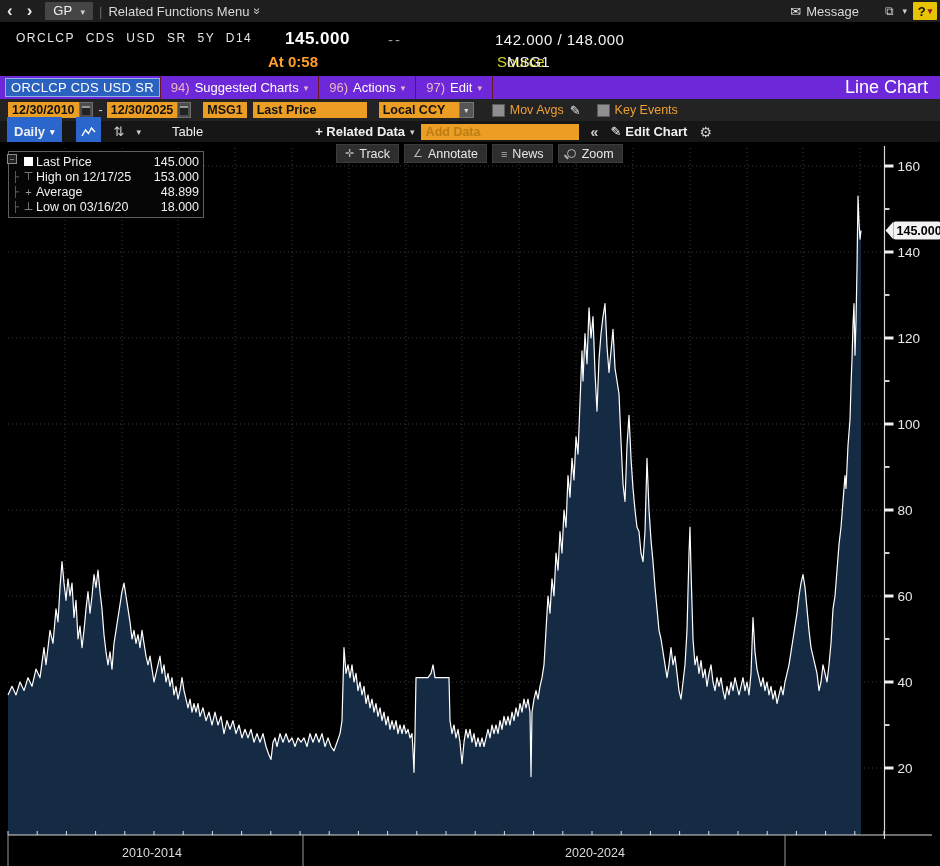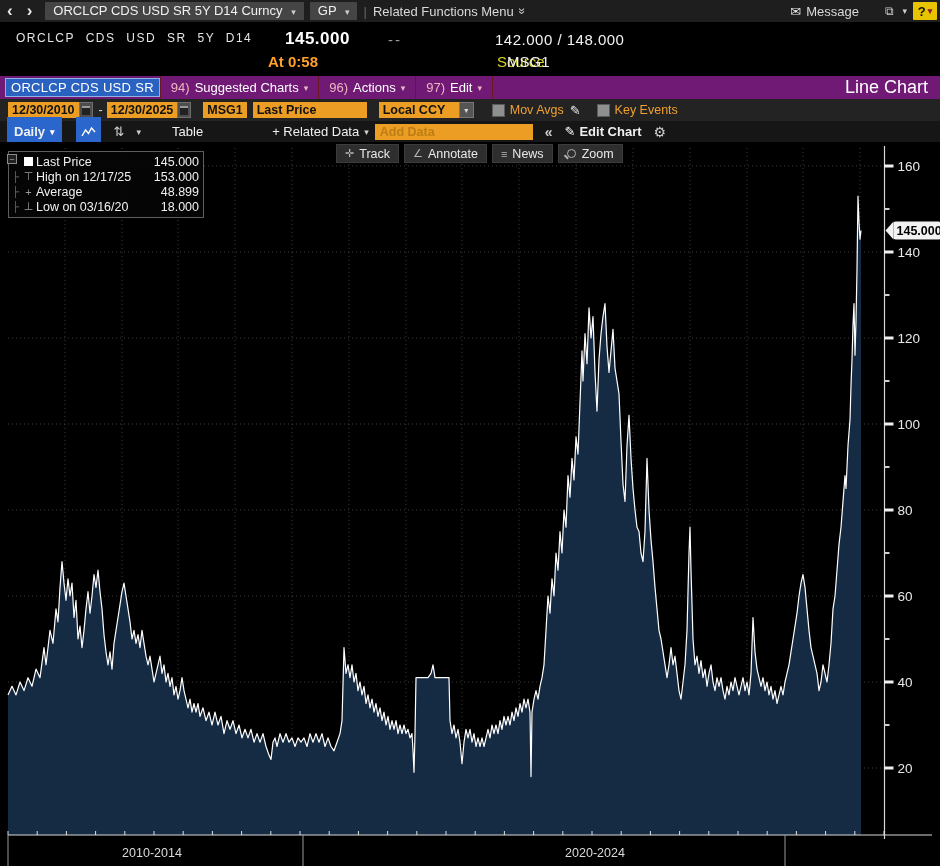--- a/index.html
+++ b/index.html
@@ -21,21 +21,21 @@
   #quote span{position:absolute;white-space:nowrap;}
   .sec-name{left:16px;top:9px;font-size:12px;letter-spacing:1.5px;word-spacing:6px;color:#e5e5e5;}
   .last-px{left:285px;top:7px;font-size:17px;font-weight:bold;letter-spacing:.5px;}
   .chg{left:388px;top:9px;color:#9a9a9a;font-size:15px;letter-spacing:2px;}
   .bidask{left:495px;top:9px;font-size:15px;letter-spacing:.5px;color:#f2f2f2;}
   .attime{left:268px;top:31px;color:#ffa028;font-size:15px;font-weight:bold;}
   .src{left:497px;top:31px;font-size:15px;}
   .src .s1{color:#d6d61f;}
   .src .s2{color:#f2f2f2;margin-left:10px;}
   
-  #menubar{height:23px;background:#701a75;display:flex;align-items:center;color:#fff;font-size:13px;}
+  #menubar{height:23px;background:#6d28d9;display:flex;align-items:center;color:#fff;font-size:13px;}
   .secchip{background:#2a62c2;border:1px solid #8fb1e4;height:17px;line-height:17px;padding:0 5px;margin-left:5px;color:#fff;white-space:nowrap;letter-spacing:.3px;}
   .mitem{padding:0 10px;border-right:1px solid #6d1522;height:100%;display:flex;align-items:center;cursor:pointer;white-space:nowrap;}
   .mitem:first-of-type{border-left:1px solid #6d1522;margin-left:0;}
   .mnum{color:#eeb7c0;margin-right:5px;}
   .mitem .carat{color:#e6b8c0;}
   #menubar .right{margin-left:auto;padding-right:12px;font-size:18px;}
   
   #settings{height:22px;background:#232323;display:flex;align-items:center;font-size:12.5px;padding-left:8px;}
   .ofield{background:#eb9e23;color:#111;height:16px;line-height:16px;padding:0 4px;font-weight:bold;white-space:nowrap;}
   .calbtn{width:14px;height:16px;background:#4d4d4d;border:1px solid #6e6e6e;box-sizing:border-box;margin-right:6px;display:inline-block;position:relative;}
@@ -69,24 +69,20 @@
   .tkico{color:#b5b5b5;margin-right:5px;font-size:11px;}
   .mag{width:7px;height:7px;border:1.5px solid #b5b5b5;border-radius:50%;position:relative;display:inline-block;margin-right:6px;}
   .mag::after{content:"";position:absolute;left:-4px;top:6px;width:5px;height:1.5px;background:#b5b5b5;transform:rotate(45deg);}
 </style>
 </head>
 <body>
 
 <div id="topbar" class="row">
   <span class="navarrow">‹</span>
   <span class="navarrow">›</span>
-  <div class="tbseg">
-    <span>ORCLCP CDS USD SR 5Y D14 Curncy</span>
-    <span class="carat">▾</span>
-  </div>
   <div class="tbseg">
     <span>GP</span>
     <span class="carat">▾</span>
   </div>
   <span class="tbsep">|</span>
   <div style="display:flex;align-items:center;">
     <span>Related Functions Menu</span>
     <span class="carat" style="transform:rotate(90deg);font-size:12px;">»</span>
   </div>
   <div class="right">
@@ -163,21 +159,21 @@
   </div>
   <div class="bluechip" style="padding:0 5px;">
     <svg width="15" height="12" viewBox="0 0 15 12">
       <polyline points="1,10 4.5,4 7.5,7.5 10.5,2 14,6" fill="none" stroke="#fff" stroke-width="1.4"></polyline>
     </svg>
   </div>
   <span class="iconbtn">⇅</span>
   <span class="iconbtn" style="font-size:9px;">▾</span>
   <span class="pbtn" style="margin-left:14px;font-weight:normal;">Table</span>
   <div style="margin-left:58px;display:flex;align-items:center;cursor:pointer;">
-    <span style="font-weight:normal;">+ Related Data</span>
+    <span style="font-weight:bold;margin-left:43px;">+ Related Data</span>
     <span class="carat">▾</span>
   </div>
   <input class="addinput" placeholder="Add Data" style="">
   <span class="iconbtn" style="font-size:14px;font-weight:bold;">«</span>
   <span class="iconbtn">
     <span style="margin-right:4px;color:#fff;">✎</span>
     <span style="color:#f0f0f0;font-weight:bold;">Edit Chart</span>
   </span>
   <span class="iconbtn" style="font-size:14px;">⚙</span>
 </div>

